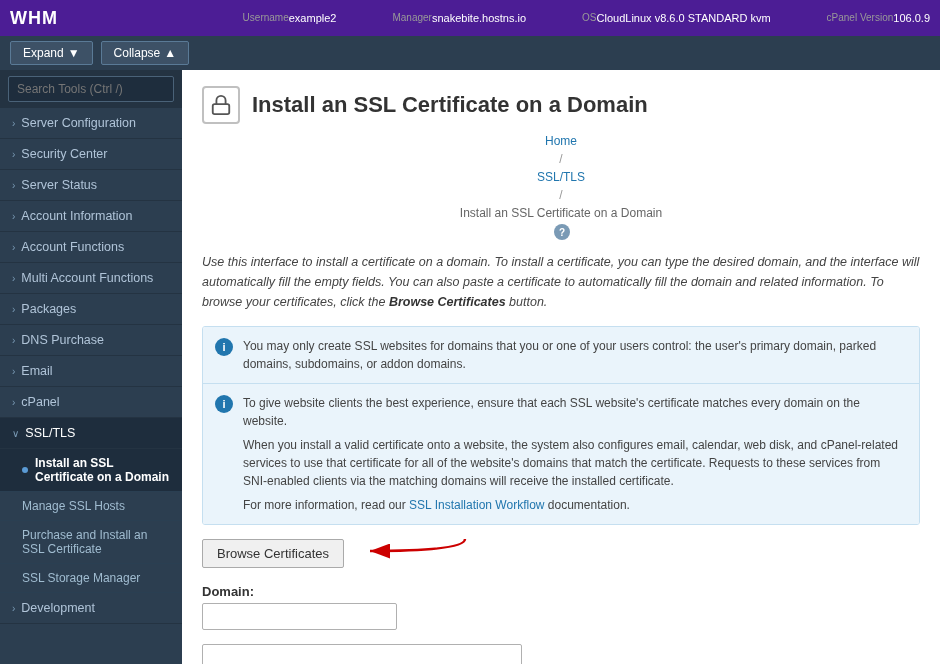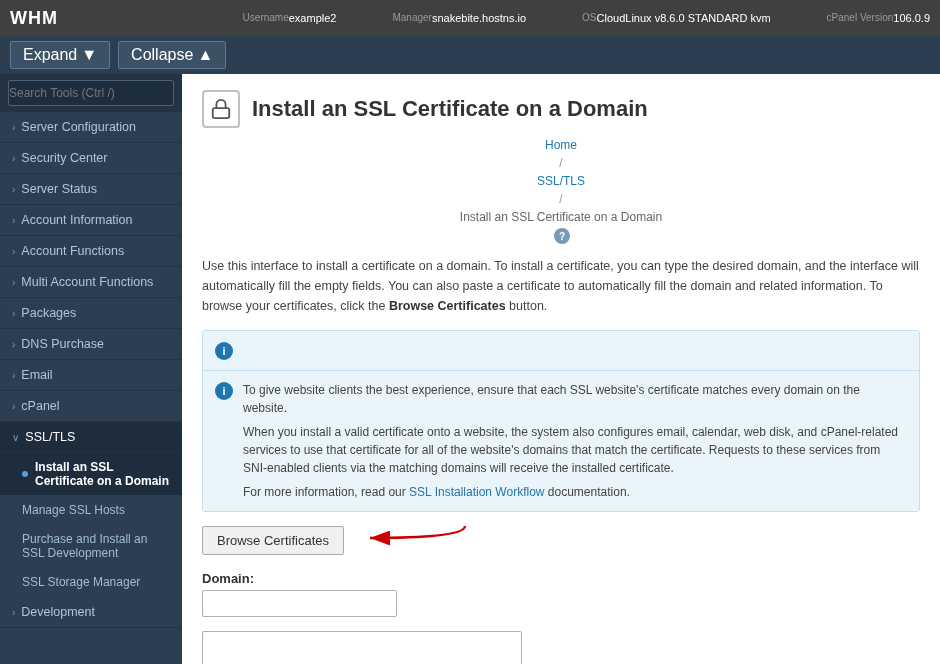--- a/index.html
+++ b/index.html
@@ -1,20 +1,20 @@
 <!DOCTYPE html>
 <html><head>
   <meta charset="utf-8">
   <style>
     * { box-sizing: border-box; margin: 0; padding: 0; }
     body { font-family: Arial, sans-serif; font-size: 13px; background: #f5f5f5; color: #333; display: flex; flex-direction: column; height: 664px; overflow: hidden; }
 
     
     .top-bar {
-      background: #404040;
+      background: #4c1d95;
       padding: 4px 10px;
       display: flex;
       align-items: center;
       justify-content: space-between;
       min-height: 36px;
     }
     .whm-logo {
       color: #fff;
       font-weight: bold;
       font-size: 18px;
@@ -36,21 +36,21 @@
       padding: 5px 10px;
       display: flex;
       gap: 8px;
       align-items: center;
     }
     .action-bar button {
       background: #3d5166;
       color: #fff;
       border: 1px solid #5a7a96;
       padding: 4px 12px;
-      font-size: 16px;
+      font-size: 12px;
       cursor: pointer;
       border-radius: 2px;
       display: flex;
       align-items: center;
       gap: 4px;
     }
 
     
     .main-layout {
       display: flex;
@@ -67,21 +67,21 @@
       flex-shrink: 0;
       display: flex;
       flex-direction: column;
     }
     .search-box {
       padding: 6px 8px;
       background: #243342;
     }
     .search-box input {
       width: 100%;
-      padding: 5px 0;
+      padding: 5px 8px;
       font-size: 12px;
       border: 1px solid #4a6278;
       background: #1e2d3d;
       color: #ddd;
       border-radius: 2px;
       outline: none;
     }
     .sidebar-nav { flex: 1; }
     .nav-item {
       padding: 8px 12px;
@@ -171,20 +171,21 @@
       font-size: 10px;
       font-weight: bold;
       cursor: pointer;
       margin-left: 2px;
     }
     .description {
       font-size: 12.5px;
       color: #444;
       line-height: 1.6;
       margin-bottom: 14px;
+      font-style: italic;
     }
     .description strong { font-weight: bold; }
     .info-box {
       background: #eaf4fb;
       border: 1px solid #c5dff0;
       border-radius: 3px;
       padding: 10px 12px;
       margin-bottom: 8px;
       display: flex;
       gap: 10px;
@@ -369,21 +370,21 @@
         <span>SSL/TLS</span>
       </div>
       <div class="sub-item active-page">
         <span class="dot"></span>
         <span>Install an SSL Certificate on a Domain</span>
       </div>
       <div class="sub-item">
         <span>Manage SSL Hosts</span>
       </div>
       <div class="sub-item">
-        <span>Purchase and Install an SSL Development</span>
+        <span>Purchase and Install an SSL Certificate</span>
       </div>
       <div class="sub-item">
         <span>SSL Storage Manager</span>
       </div>
       <div class="nav-item">
         <span class="chevron">›</span>
         <span>Development</span>
       </div>
 
     </nav>
@@ -412,20 +413,21 @@
 
     <p class="description">
       <span>Use this interface to install a certificate on a domain. To install a certificate, you can type the desired domain, and the interface will automatically fill the empty fields. You can also paste a certificate to automatically fill the domain and related information. To browse your certificates, click the</span>
       <strong><a href="#" style="color:#333; text-decoration:none;">Browse Certificates</a></strong>
       <span>button.</span>
     </p>
 
     <div class="info-box-group">
       <div class="info-box">
         <div class="info-icon">i</div>
+        <p>You may only create SSL websites for domains that you or one of your users control: the user's primary domain, parked domains, subdomains, or addon domains.</p>
       </div>
       <div class="info-box">
         <div class="info-icon">i</div>
         <div>
           <p style="margin-bottom:6px;">To give website clients the best experience, ensure that each SSL website's certificate matches every domain on the website.</p>
           <p style="margin-bottom:6px;">When you install a valid certificate onto a website, the system also configures email, calendar, web disk, and cPanel-related services to use that certificate for all of the website's domains that match the certificate. Requests to these services from SNI-enabled clients via the matching domains will receive the installed certificate.</p>
           <p>
             <span>For more information, read our</span>
             <a href="#"> <span>SSL Installation Workflow</span></a>
             <span>documentation.</span>

